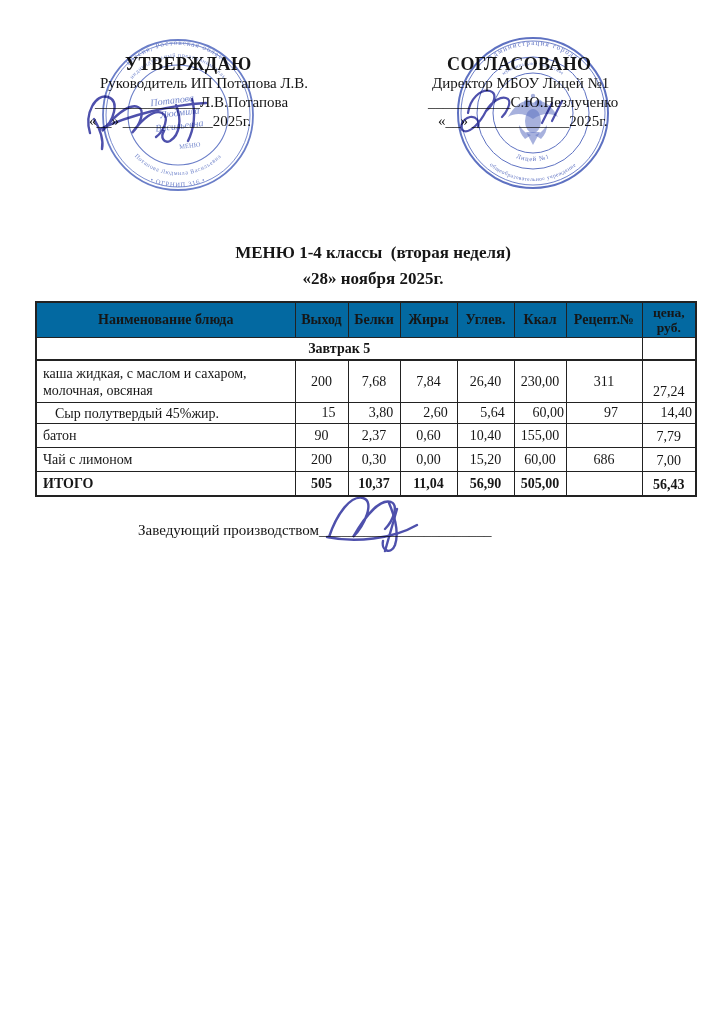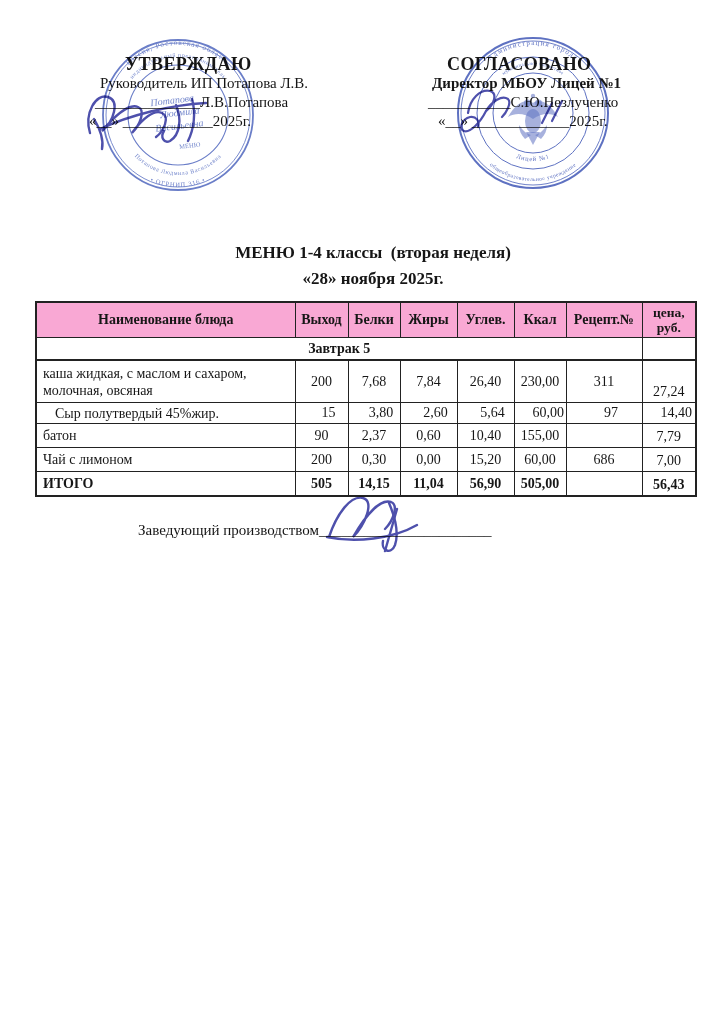--- a/index.html
+++ b/index.html
@@ -16,21 +16,21 @@
   .nowrap{white-space:nowrap;}
 
   
   .approval{position:absolute;font-size:15px;line-height:18px;z-index:2;}
   .approval-left{left:88px;top:55px;}
   .approval-right{left:420px;top:55px;}
   .ap-title{font-weight:bold;font-size:18px;letter-spacing:.4px;}
   .approval-left .ap-title{margin-left:37px;}
   .approval-right .ap-title{margin-left:27px;}
   .approval-left .ap-role{margin-left:12px;margin-top:1px;text-align:center;}
-  .approval-right .ap-role{margin-left:12px;margin-top:1px;font-weight:bold;}
+  .approval-right .ap-role{margin-left:12px;margin-top:1px;}
   .approval-left .ap-sign{margin-left:7px;margin-top:1px;}
   .approval-right .ap-sign{margin-left:8px;margin-top:1px;}
   .approval-left .ap-date{margin-left:1px;margin-top:1px;}
   .approval-right .ap-date{margin-left:18px;margin-top:1px;}
 
   
   .heading{position:absolute;left:11px;top:243px;width:724px;text-align:center;z-index:2;}
   .heading-line1{font-weight:bold;font-size:17px;white-space:pre-wrap;}
   .heading-line2{font-weight:bold;font-size:17px;margin-top:6px;}
 
@@ -40,21 +40,21 @@
     border-collapse:collapse;table-layout:fixed;
     width:660px;font-size:14px;
   }
   .menu-table td,.menu-table th{
     border:1.5px solid #222;
     padding:0 4px;
     overflow:hidden;
   }
   .menu-table{border:2.5px solid #222;}
   .menu-table th{
-    background:#f9a8d4;
+    background:#0369a1;
     font-weight:bold;
     height:34px;
     font-size:14px;
   }
   th.col-price{line-height:15px;font-size:13.5px;}
   .section-row td{
     height:19px;font-weight:bold;text-align:center;
     border-bottom-width:2px;
   }
   .menu-table td{height:21px;vertical-align:middle;}
@@ -262,21 +262,21 @@
         <td class="c-num">0,30</td>
         <td class="c-num">0,00</td>
         <td class="c-num">15,20</td>
         <td class="c-num">60,00</td>
         <td class="c-num">686</td>
         <td class="c-price">7,00</td>
       </tr>
       <tr class="total-row">
         <td class="c-name">ИТОГО</td>
         <td class="c-num">505</td>
-        <td class="c-num">14,15</td>
+        <td class="c-num">10,37</td>
         <td class="c-num">11,04</td>
         <td class="c-num">56,90</td>
         <td class="c-num">505,00</td>
         <td class="c-num"></td>
         <td class="c-price">56,43</td>
       </tr>
     </tbody>
   </table>
 
   <div class="footer-line nowrap">

